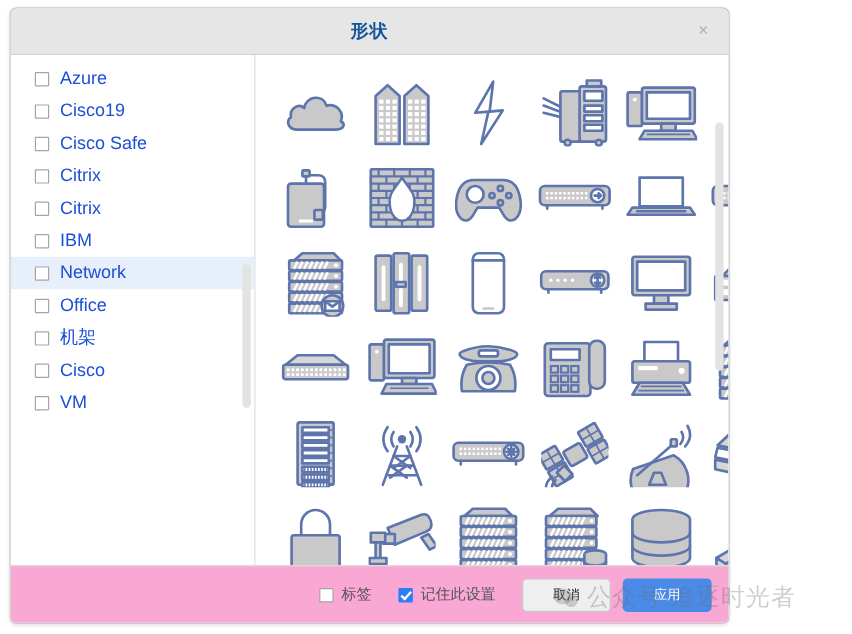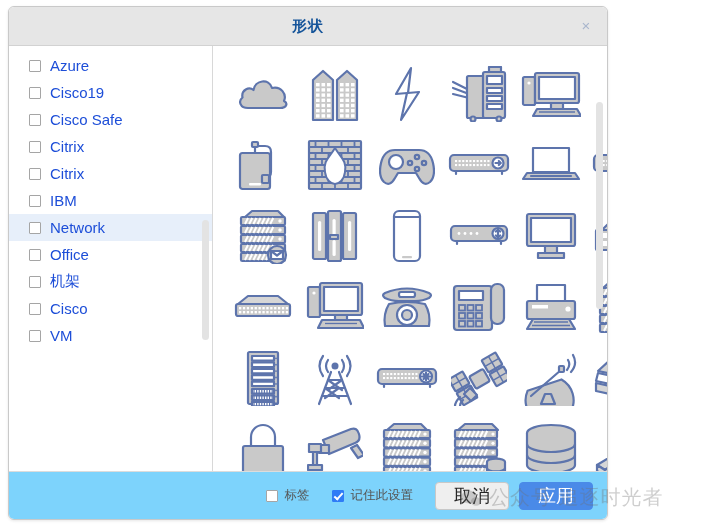--- a/index.html
+++ b/index.html
@@ -173,21 +173,21 @@
     width: 7px;
     height: 207px;
     background: #e3e3e3;
     border-radius: 4px;
   }
 
   
   #footer {
     flex: 0 0 47px;
     height: 47px;
-    background: #7dd3fc;
+    background: #f9a8d4;
     border-top: 1px solid #dcdcdc;
     display: flex;
     align-items: center;
     justify-content: flex-end;
     padding-right: 14px;
     gap: 0;
     position: relative;
   }
   .foot-check {
     display: flex;
@@ -208,21 +208,21 @@
     position: absolute;
     left: 3px;
     top: 0px;
     width: 3px;
     height: 7px;
     border: solid #ffffff;
     border-width: 0 2px 2px 0;
     transform: rotate(42deg);
   }
   .btn {
-    font-size: 18px;
+    font-size: 11px;
     height: 28px;
     min-width: 74px;
     padding: 0 14px;
     border-radius: 4px;
     display: flex;
     align-items: center;
     justify-content: center;
     cursor: pointer;
     box-sizing: border-box;
     user-select: none;

